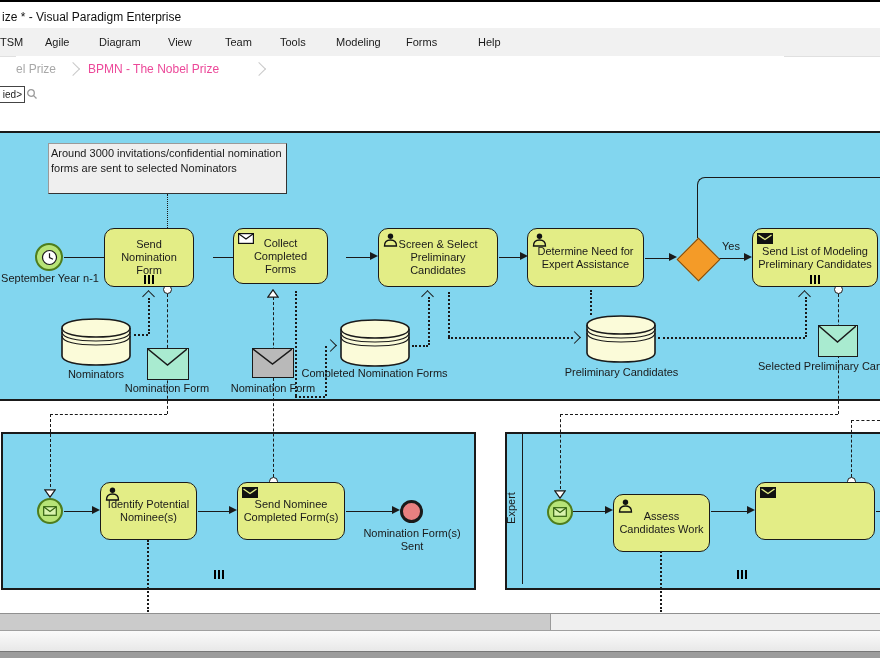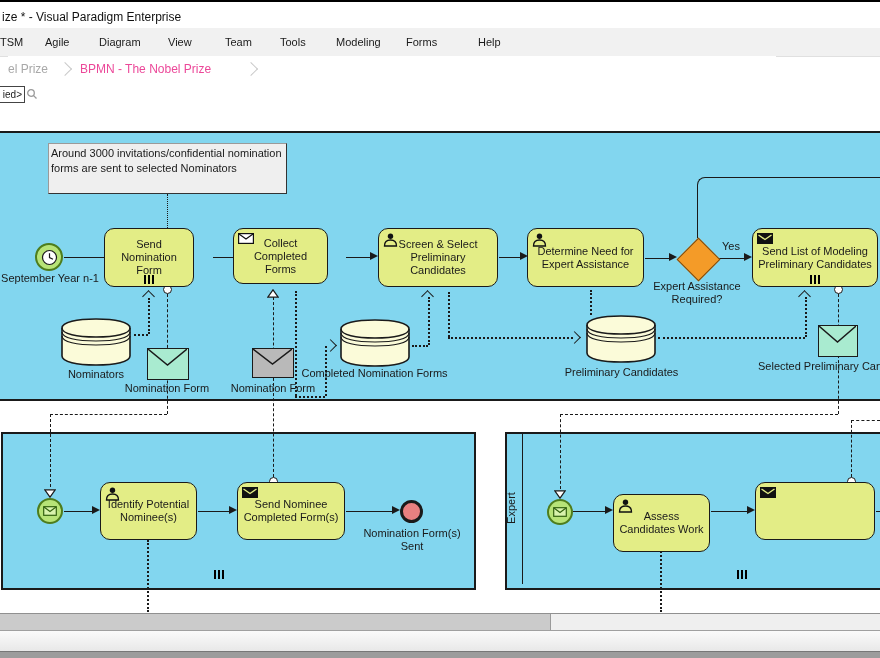--- a/index.html
+++ b/index.html
@@ -4,21 +4,21 @@
 <style>
   html,body{margin:0;padding:0;background:#fff;}
   #app{position:relative;width:880px;height:658px;overflow:hidden;font-family:"Liberation Sans",sans-serif;color:#1a1a1a;background:#fff;}
   .abs{position:absolute;}
   
   .topstrip{left:0;top:0;width:880px;height:2px;background:#000;}
   .titlebar{left:0;top:2px;width:880px;height:26px;background:#fff;}
   .title{left:2px;top:8px;font-size:12px;color:#111;white-space:nowrap;}
   .menubar{left:0;top:28px;width:880px;height:28px;background:#f1f1f1;border-bottom:1px solid #e0e0e0;}
   .mi{position:absolute;top:8px;font-size:11px;color:#1a1a1a;white-space:nowrap;}
-  .crumbbar{left:8px;top:56px;width:756px;height:26px;background:#fff;padding-left:12px;}
+  .crumbbar{left:16px;top:56px;width:756px;height:26px;background:#fff;padding-left:12px;}
   .crumb{position:absolute;top:6px;font-size:12px;white-space:nowrap;}
   .chevsep{position:absolute;top:8px;width:9px;height:9px;border-top:1.5px solid #c9c9c9;border-right:1.5px solid #c9c9c9;transform:rotate(45deg);}
   .toolrow{left:0;top:82px;width:880px;height:24px;background:#fff;border-bottom:1px solid #8a8a8a;}
   .combo{position:absolute;left:-40px;top:4px;width:61px;height:15px;border:1px solid #444;background:#fff;font-size:10px;text-align:right;padding-right:2px;line-height:15px;}
   
   .canvas{left:0;top:106px;width:880px;height:506px;background:#fff;}
   .pool{background:#82d6ef;border:2px solid #1a1a1a;}
   
   .task{background:#e3ed86;border:1.5px solid #1a1a1a;border-radius:10px;display:flex;align-items:center;justify-content:center;text-align:center;font-size:11px;line-height:13px;padding:2px 3px;box-sizing:border-box;}
   .ticon{position:absolute;left:4px;top:4px;}
@@ -215,21 +215,20 @@
           </svg></span>
       <span>Send List of Modeling Preliminary Candidates</span>
       <span class="mim">
           <i></i>
           <i></i>
           <i></i>
         </span>
     </div>
 
     <div class="abs gateway" style="left:683px;top:138px"></div>
-    <div class="abs lbl" style="left:627px;top:174px;width:140px">Expert Assistance Required?</div>
 
     <svg class="abs" style="left:59px;top:211px" width="74" height="50" viewBox="0 0 74 50">
       <path d="M3 11 C3 5 18 2 37 2 C56 2 71 5 71 11 L71 39 C71 45 56 48 37 48 C18 48 3 45 3 39 Z" fill="#fbfbd9" stroke="#1a1a1a" stroke-width="1.6"></path>
       <path d="M3 11 C3 17 18 20 37 20 C56 20 71 17 71 11" fill="none" stroke="#1a1a1a" stroke-width="1.4"></path>
       <path d="M3 15 C3 21 18 24 37 24 C56 24 71 21 71 15" fill="none" stroke="#1a1a1a" stroke-width="1.2"></path>
       <path d="M3 19 C3 25 18 28 37 28 C56 28 71 25 71 19" fill="none" stroke="#1a1a1a" stroke-width="1.2"></path>
     </svg>
     <div class="abs lbl" style="left:46px;top:262px;width:100px">Nominators</div>
 
     <svg class="abs" style="left:338px;top:212px" width="74" height="50" viewBox="0 0 74 50">

